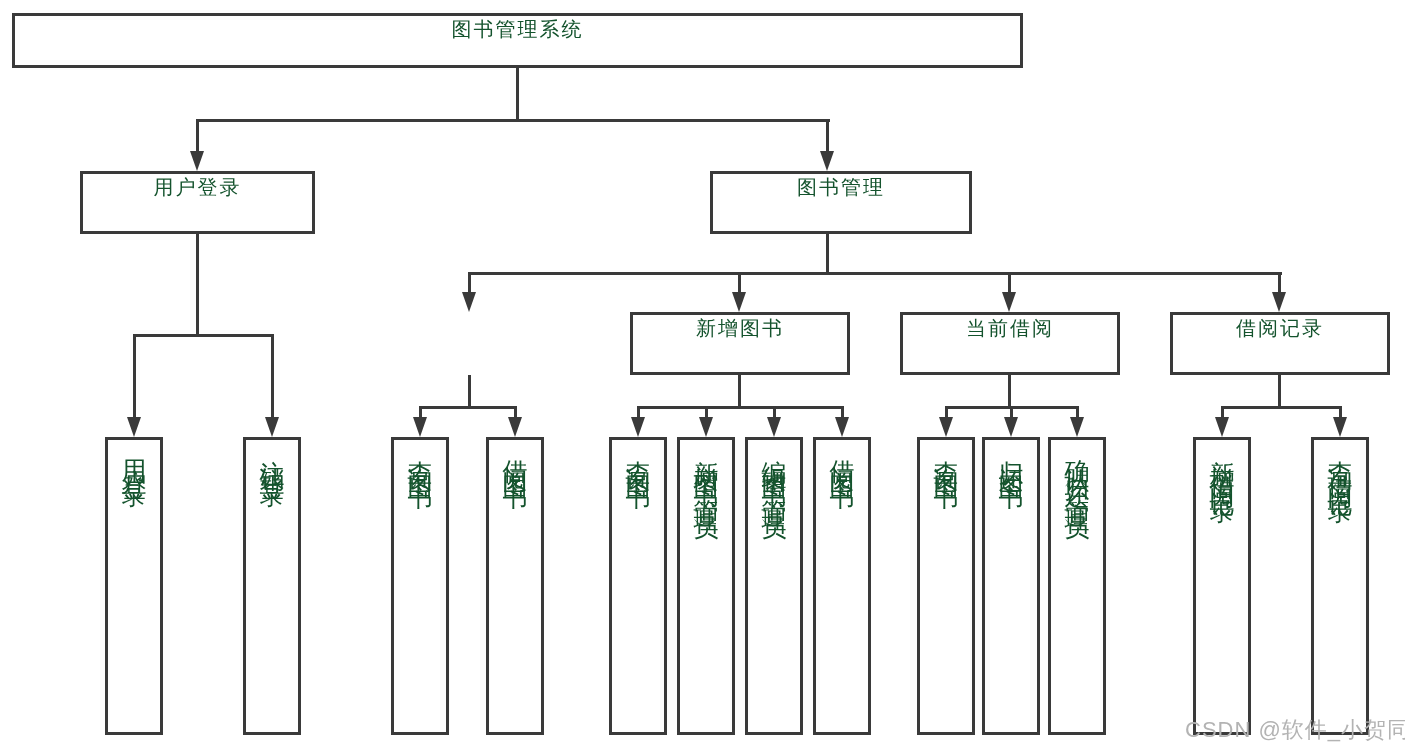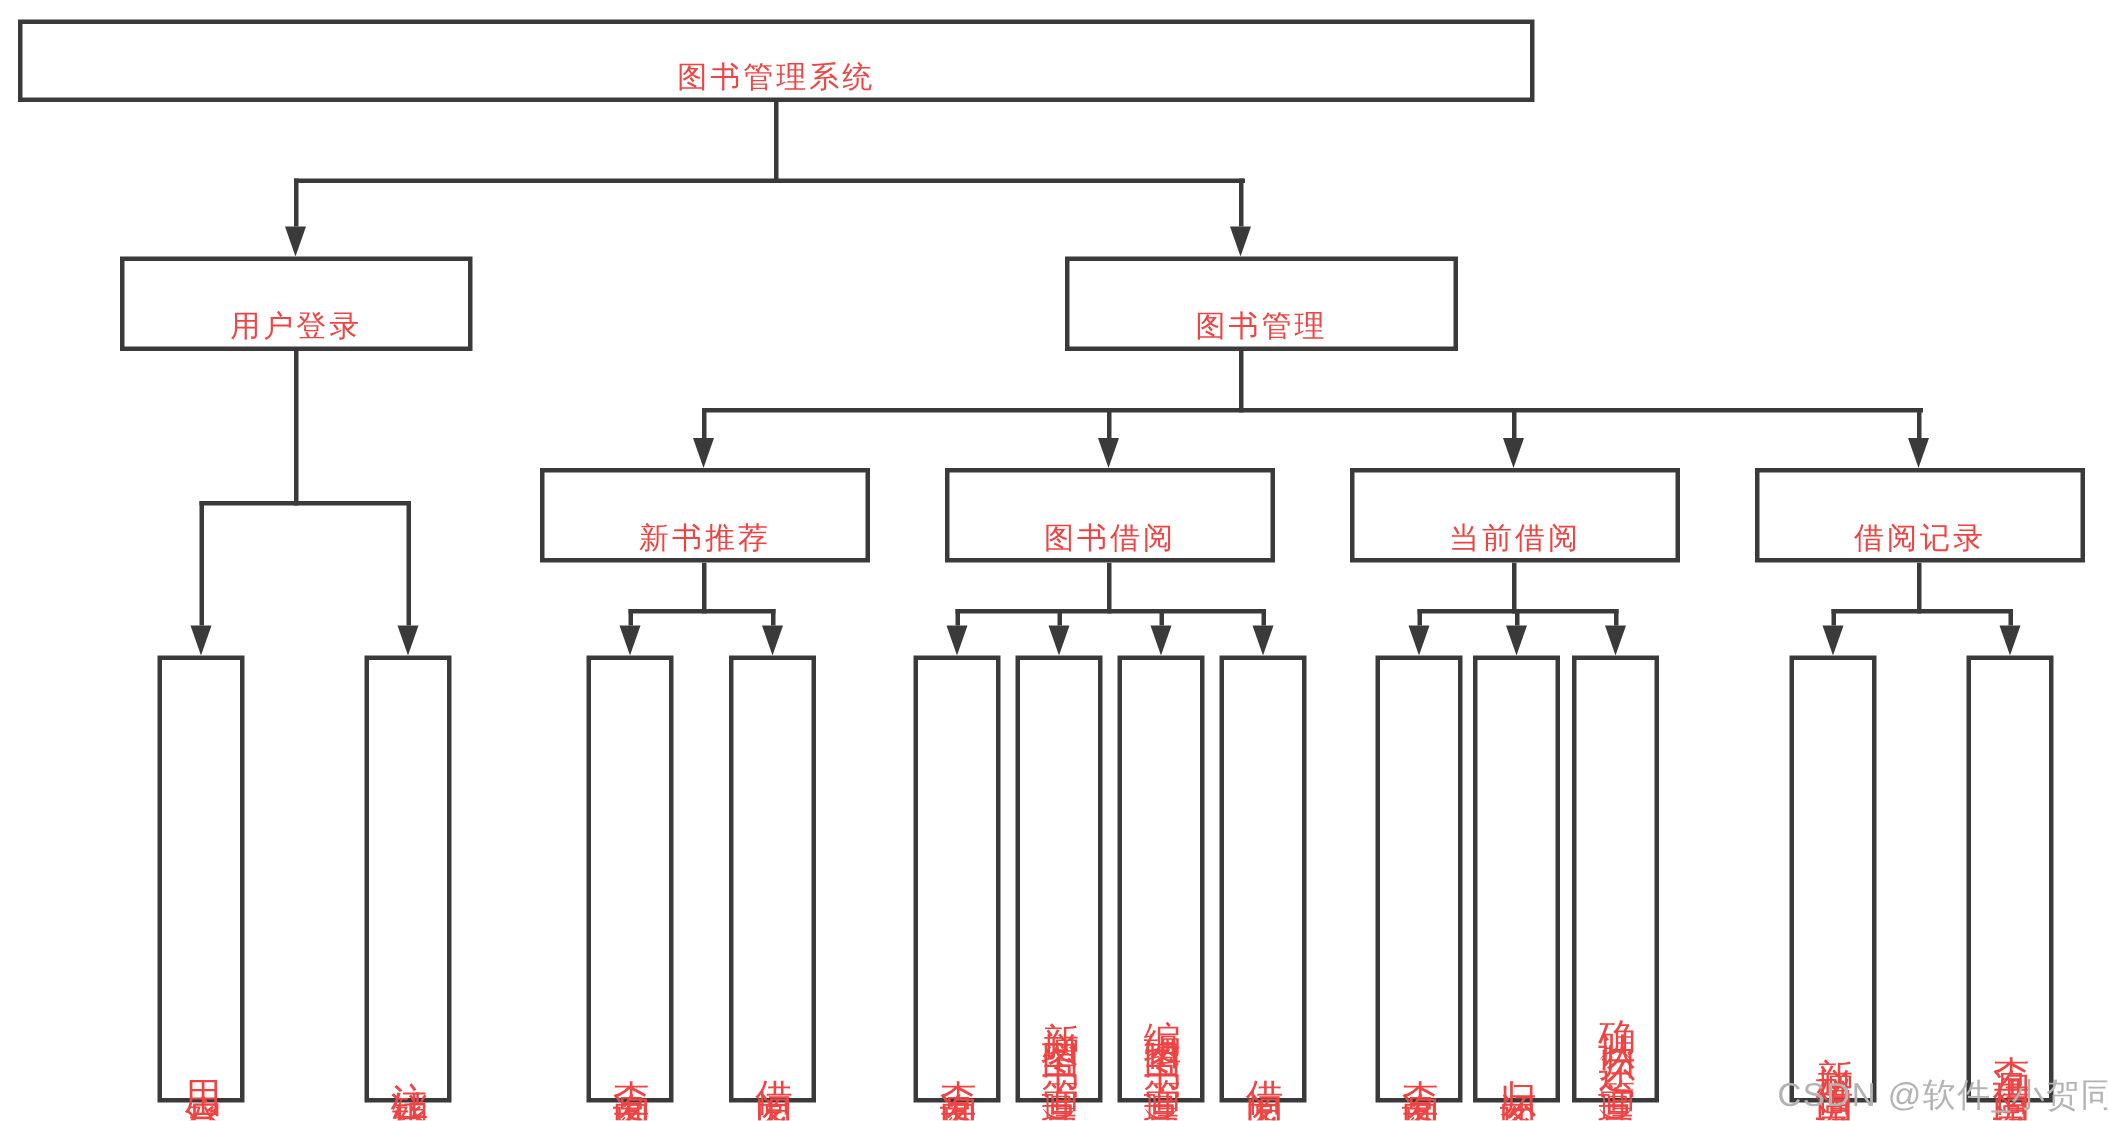--- a/index.html
+++ b/index.html
@@ -10,23 +10,23 @@
     background: #ffffff;
     font-family: "Liberation Sans", sans-serif;
     overflow: hidden;
   }
   .node {
     position: absolute;
     box-sizing: border-box;
     background: #ffffff;
     border: 3px solid #3a3a3a;
     display: flex;
-    align-items: flex-end;
+    align-items: flex-start;
     justify-content: center;
-    color: #ef4444;
+    color: #14532d;
     z-index: 2;
   }
   .node .hlabel {
     font-size: 20px;
     letter-spacing: 2px;
     white-space: nowrap;
   }
   .node .vlabel {
     writing-mode: vertical-rl;
     text-orientation: mixed;
@@ -65,25 +65,22 @@
     <span class="hlabel">图书管理系统</span>
   </div>
 
   <div class="node" style="left:80px; top:171px; width:235px; height:63px;">
     <span class="hlabel">用户登录</span>
   </div>
   <div class="node" style="left:710px; top:171px; width:262px; height:63px;">
     <span class="hlabel">图书管理</span>
   </div>
 
-  <div class="node" style="left:360px; top:312px; width:220px; height:63px;">
-    <span class="hlabel">新书推荐</span>
-  </div>
   <div class="node" style="left:630px; top:312px; width:220px; height:63px;">
-    <span class="hlabel">图书借阅</span>
+    <span class="hlabel">新增图书</span>
   </div>
   <div class="node" style="left:900px; top:312px; width:220px; height:63px;">
     <span class="hlabel">当前借阅</span>
   </div>
   <div class="node" style="left:1170px; top:312px; width:220px; height:63px;">
     <span class="hlabel">借阅记录</span>
   </div>
 
   <div class="node" style="left:105px; top:437px; width:58px; height:298px;">
     <span class="vlabel">用户登录</span>

